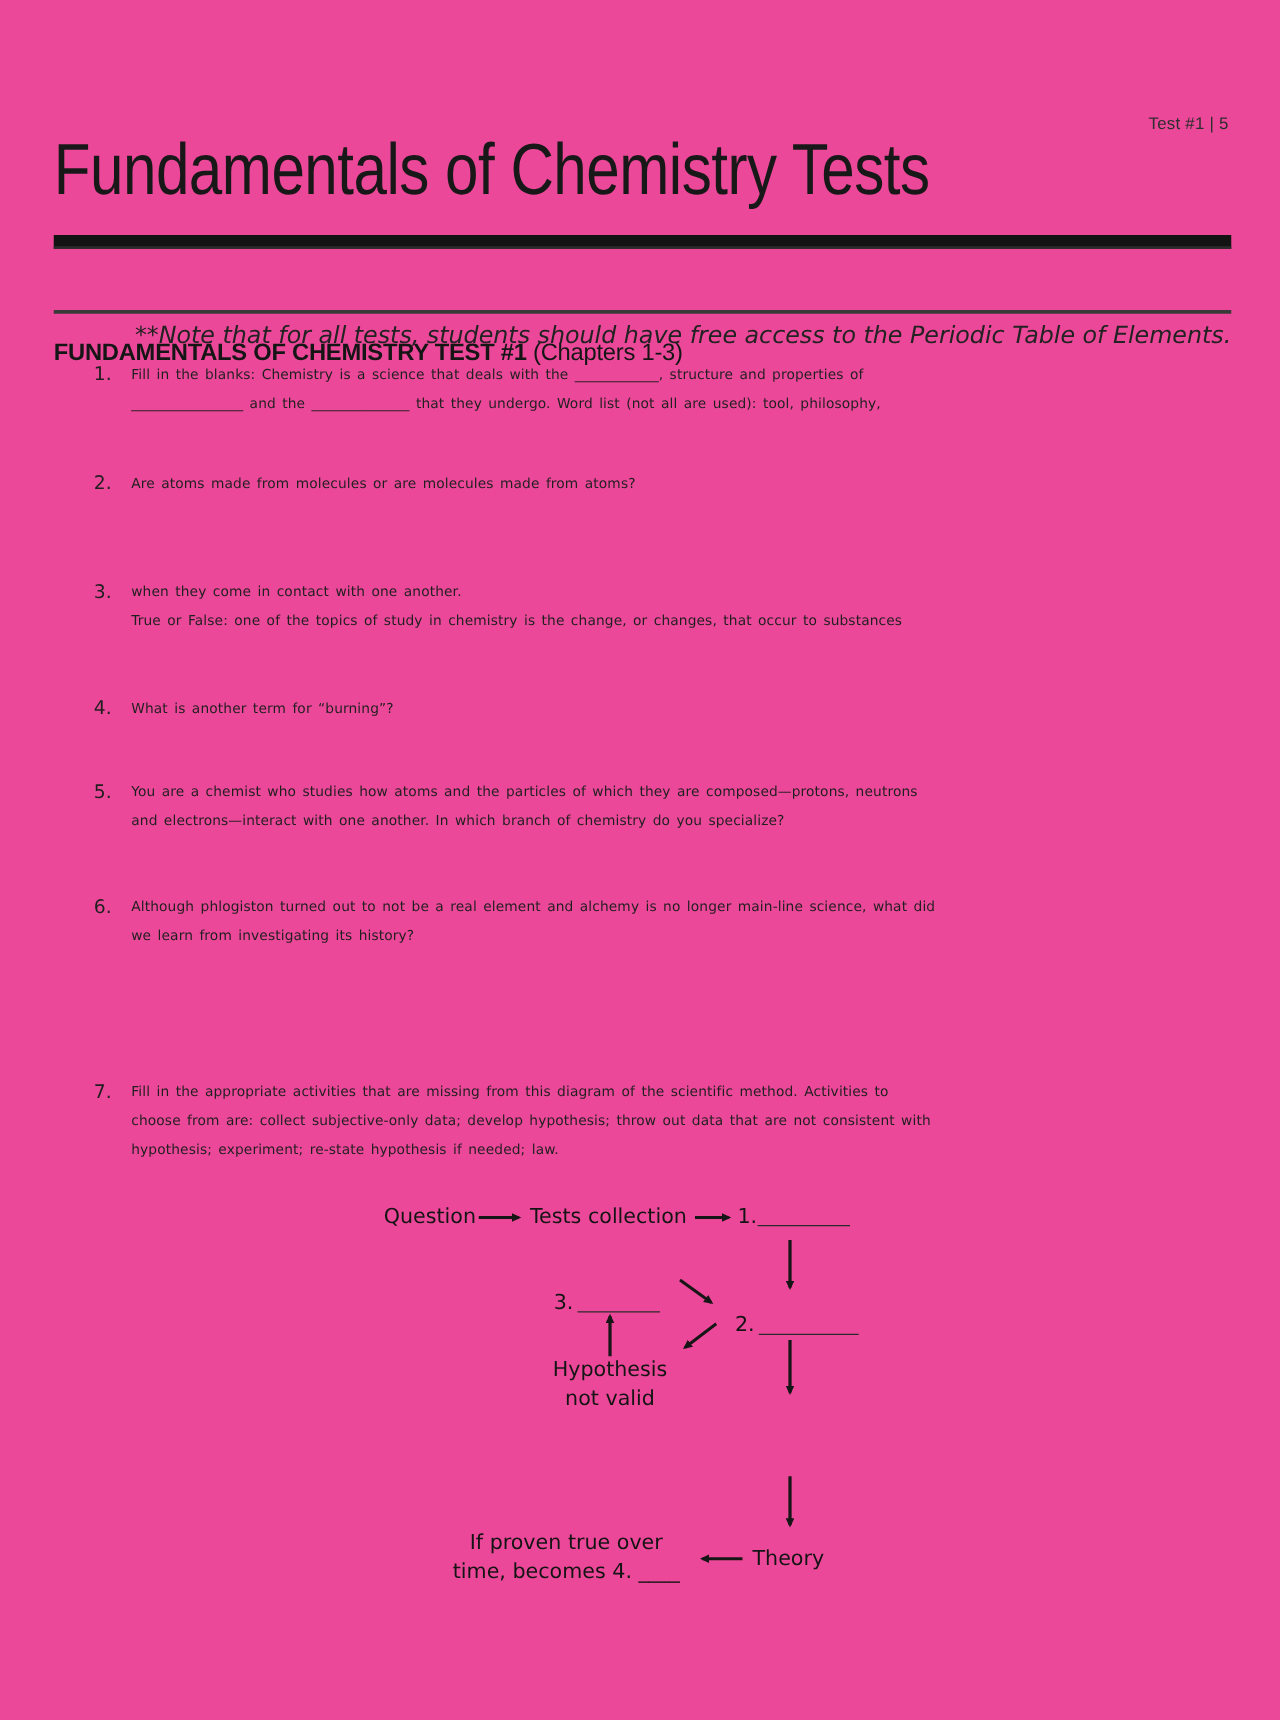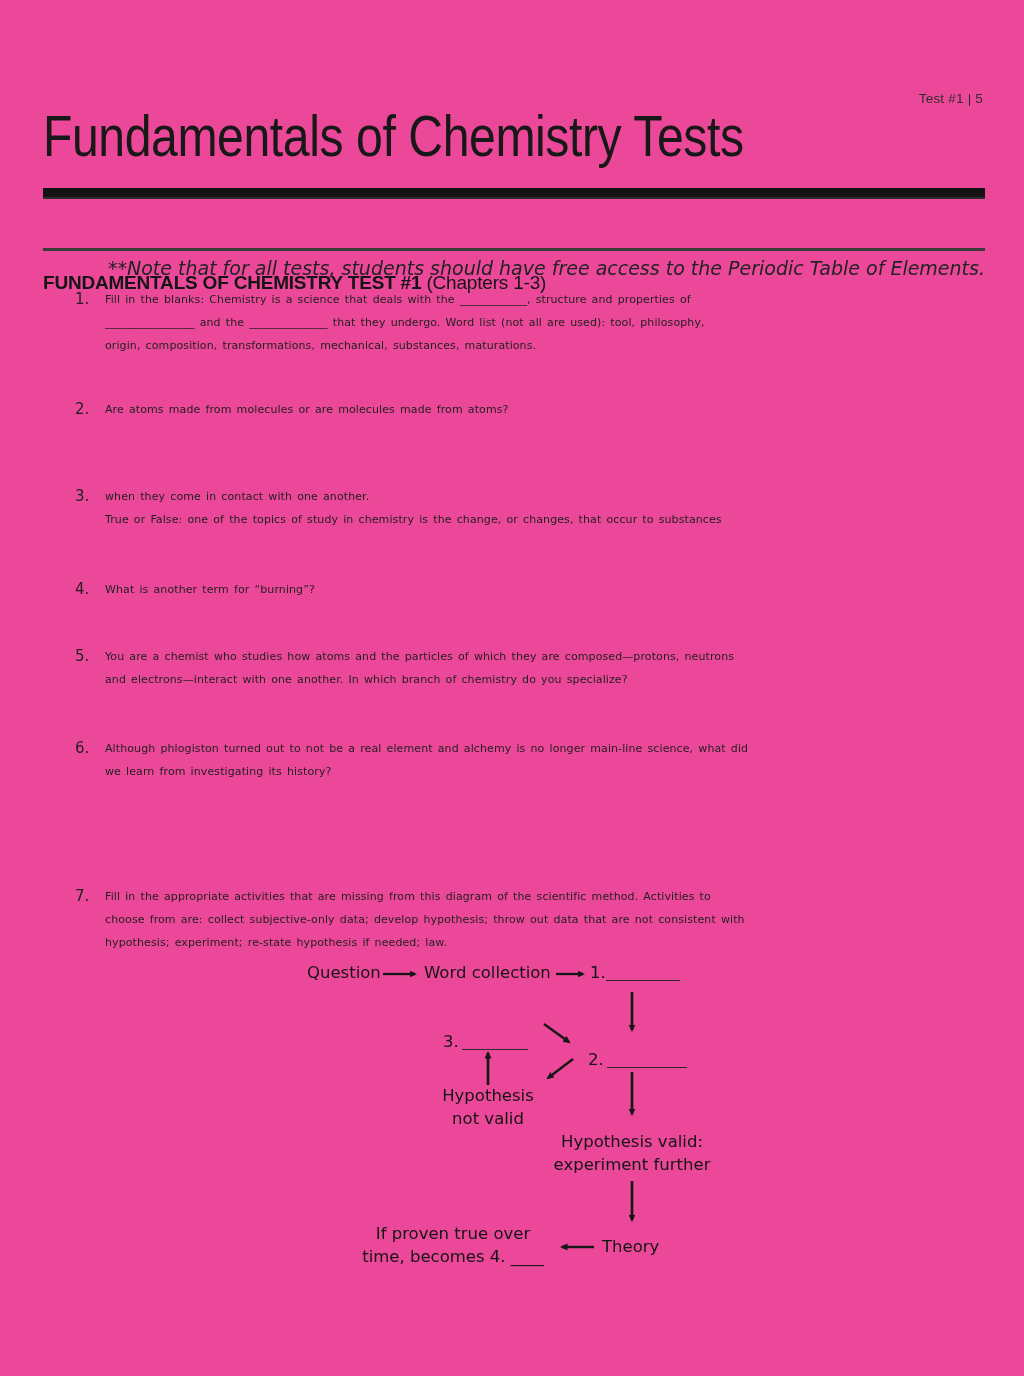--- a/index.html
+++ b/index.html
@@ -88,21 +88,20 @@
 
   <div class="note">**Note that for all tests, students should have free access to the Periodic Table of Elements.</div>
 
   <div class="questions">
 
     <div class="question q1">
       <div class="qnum">1.</div>
       <div class="qtext">
         <div class="qline">Fill in the blanks: Chemistry is a science that deals with the ____________, structure and properties of</div>
         <div class="qline">________________ and the ______________ that they undergo. Word list (not all are used): tool, philosophy,</div>
-        <div class="qline">origin, composition, transformations, mechanical, substances, maturations.</div>
       </div>
     </div>
 
     <div class="question q2">
       <div class="qnum">2.</div>
       <div class="qtext">
         <div class="qline">Are atoms made from molecules or are molecules made from atoms?</div>
       </div>
     </div>
 
@@ -161,37 +160,33 @@
       <line x1="632" y1="38" x2="632" y2="76" stroke="#161616" stroke-width="2.6" marker-end="url(#ah)"></line>
       <line x1="544" y1="70" x2="569" y2="88" stroke="#161616" stroke-width="2.4" marker-end="url(#ah)"></line>
       <line x1="488" y1="131" x2="488" y2="99" stroke="#161616" stroke-width="2.6" marker-end="url(#ah)"></line>
       <line x1="573" y1="105" x2="548" y2="124" stroke="#161616" stroke-width="2.4" marker-end="url(#ah)"></line>
       <line x1="632" y1="118" x2="632" y2="160" stroke="#161616" stroke-width="2.6" marker-end="url(#ah)"></line>
       <line x1="632" y1="227" x2="632" y2="266" stroke="#161616" stroke-width="2.6" marker-end="url(#ah)"></line>
       <line x1="594" y1="293" x2="562" y2="293" stroke="#161616" stroke-width="2.4" marker-end="url(#ah)"></line>
     </svg>
 
     <div class="d-item" style="left:307px;top:7px;">Question</div>
-    <div class="d-item" style="left:424px;top:7px;">Word collection</div>
+    <div class="d-item" style="left:424px;top:7px;">Tests collection</div>
 
     <div class="d-item" style="left:590px;top:7px;"><span>1.</span><span class="dblank" style="width:74px;margin-left:0;"></span></div>
 
     <div class="d-item" style="left:443px;top:76px;"><span>3.</span><span class="dblank" style="width:66px;"></span></div>
 
     <div class="d-item" style="left:588px;top:94px;"><span>2.</span><span class="dblank" style="width:80px;"></span></div>
 
     <div class="d-item d-center" style="left:418px;top:130px;width:140px;">
       <div>Hypothesis</div>
       <div>not valid</div>
     </div>
 
-    <div class="d-item d-center" style="left:532px;top:176px;width:200px;">
-      <div>Hypothesis valid:</div>
-      <div>experiment further</div>
-    </div>
 
     <div class="d-item d-center" style="left:343px;top:268px;width:220px;">
       <div>If proven true over</div>
       <div>time, becomes 4. ____</div>
     </div>
 
     <div class="d-item" style="left:602px;top:281px;">Theory</div>
 
   </div>
 

